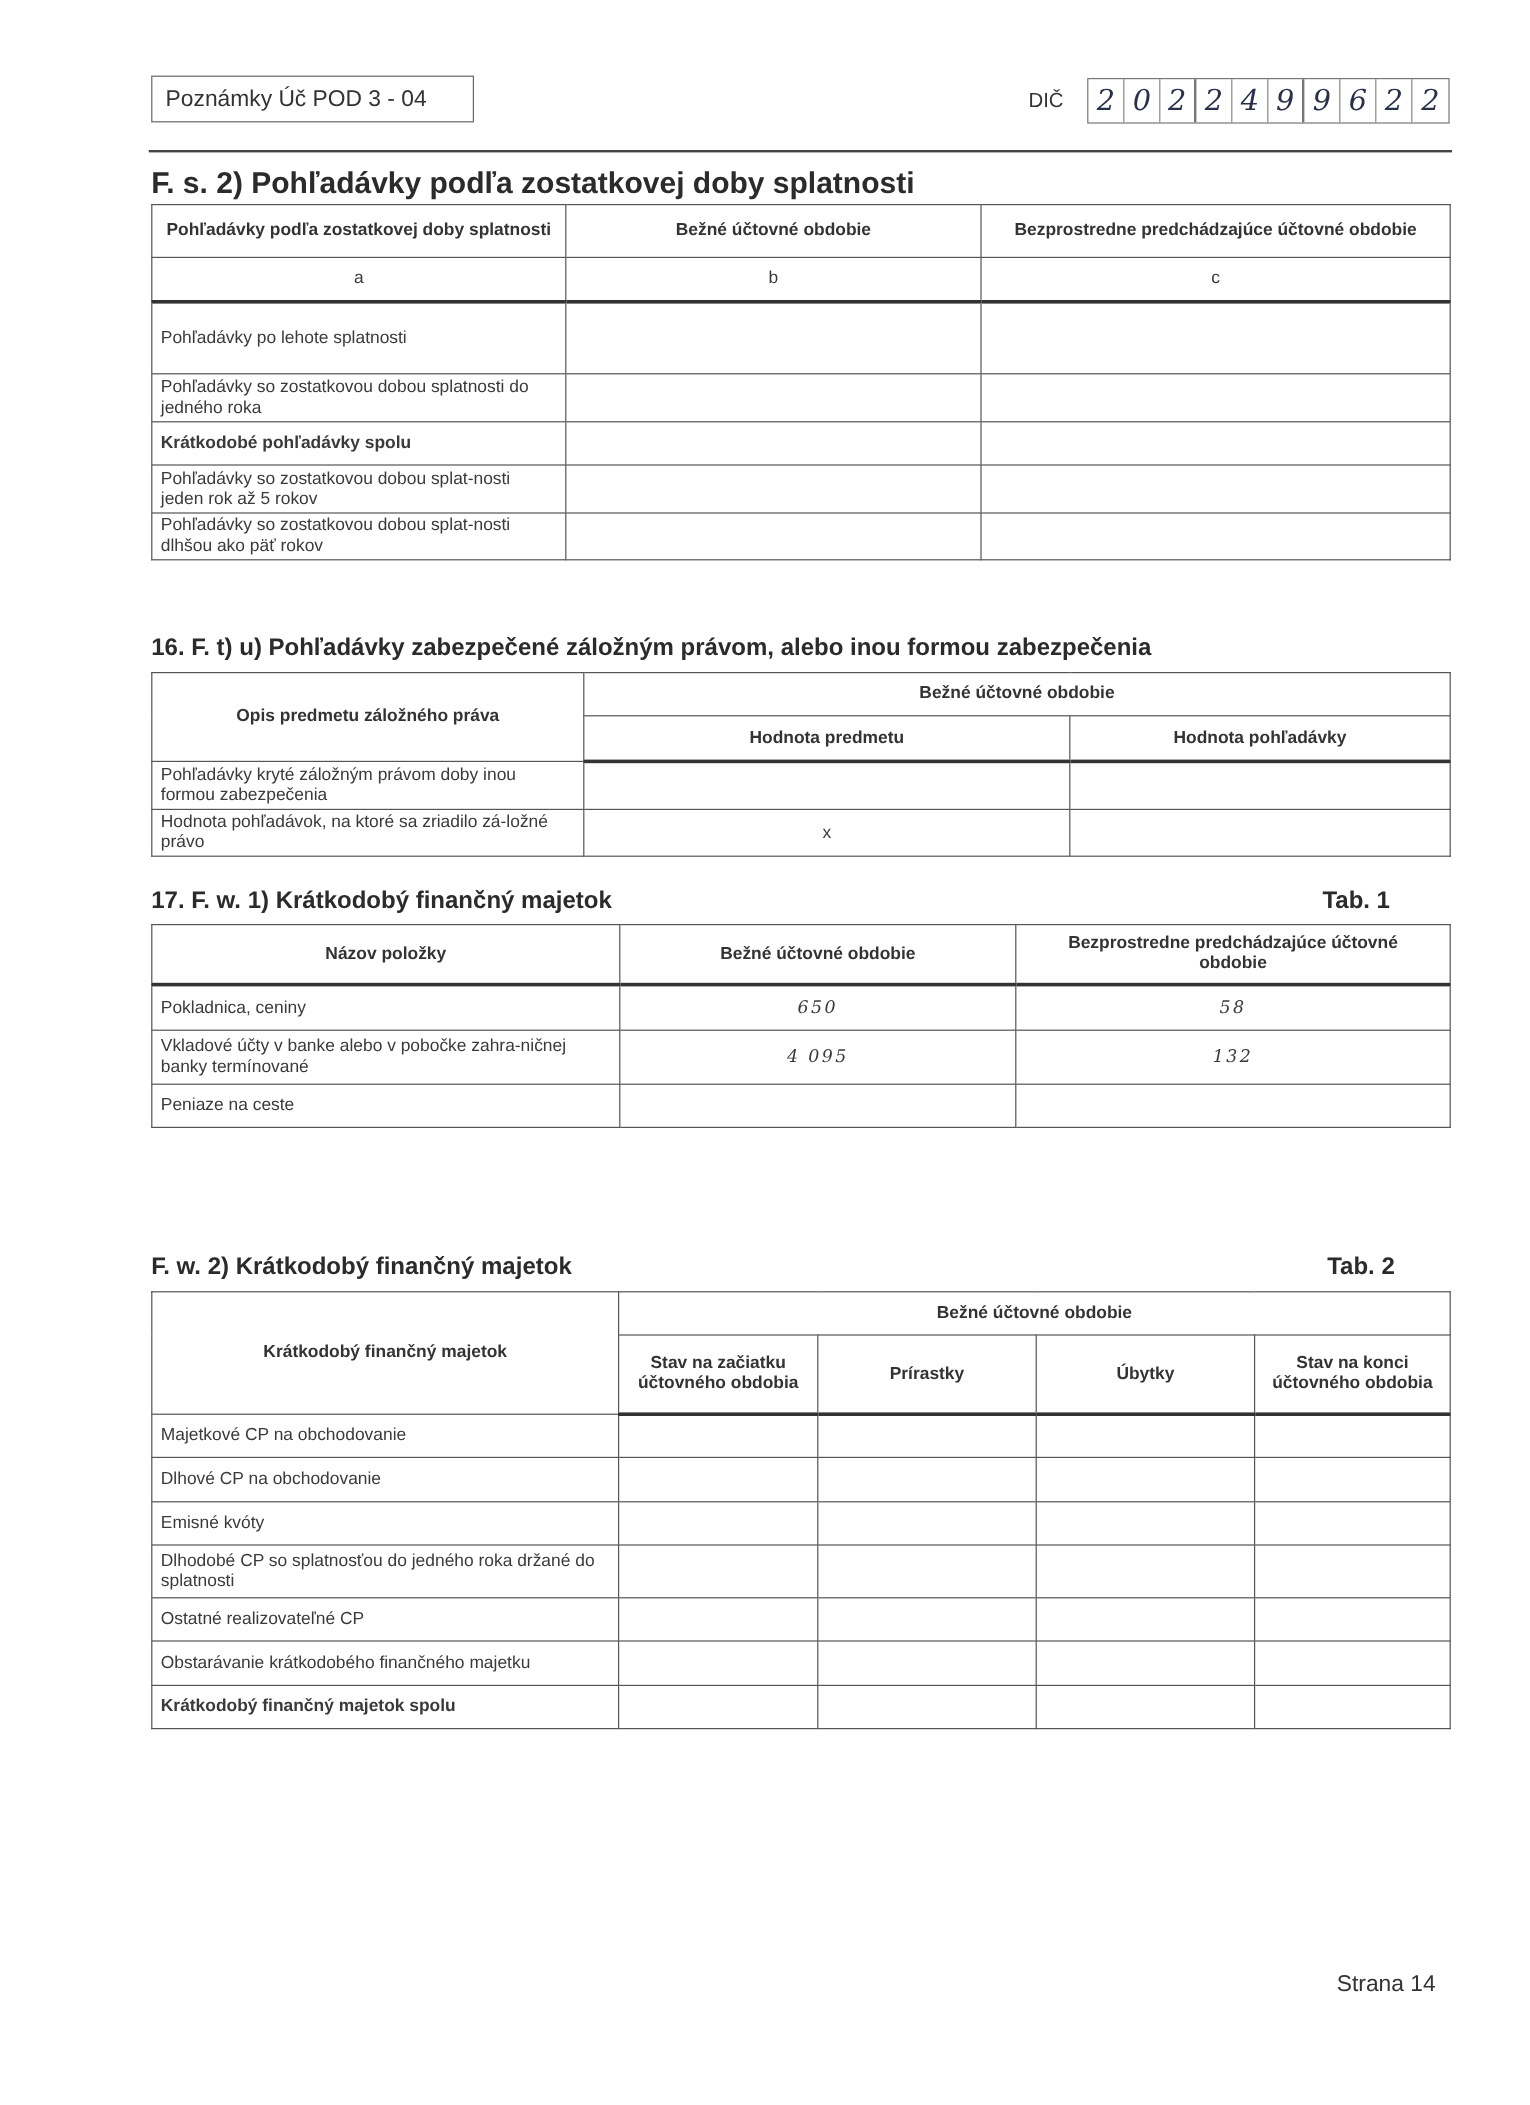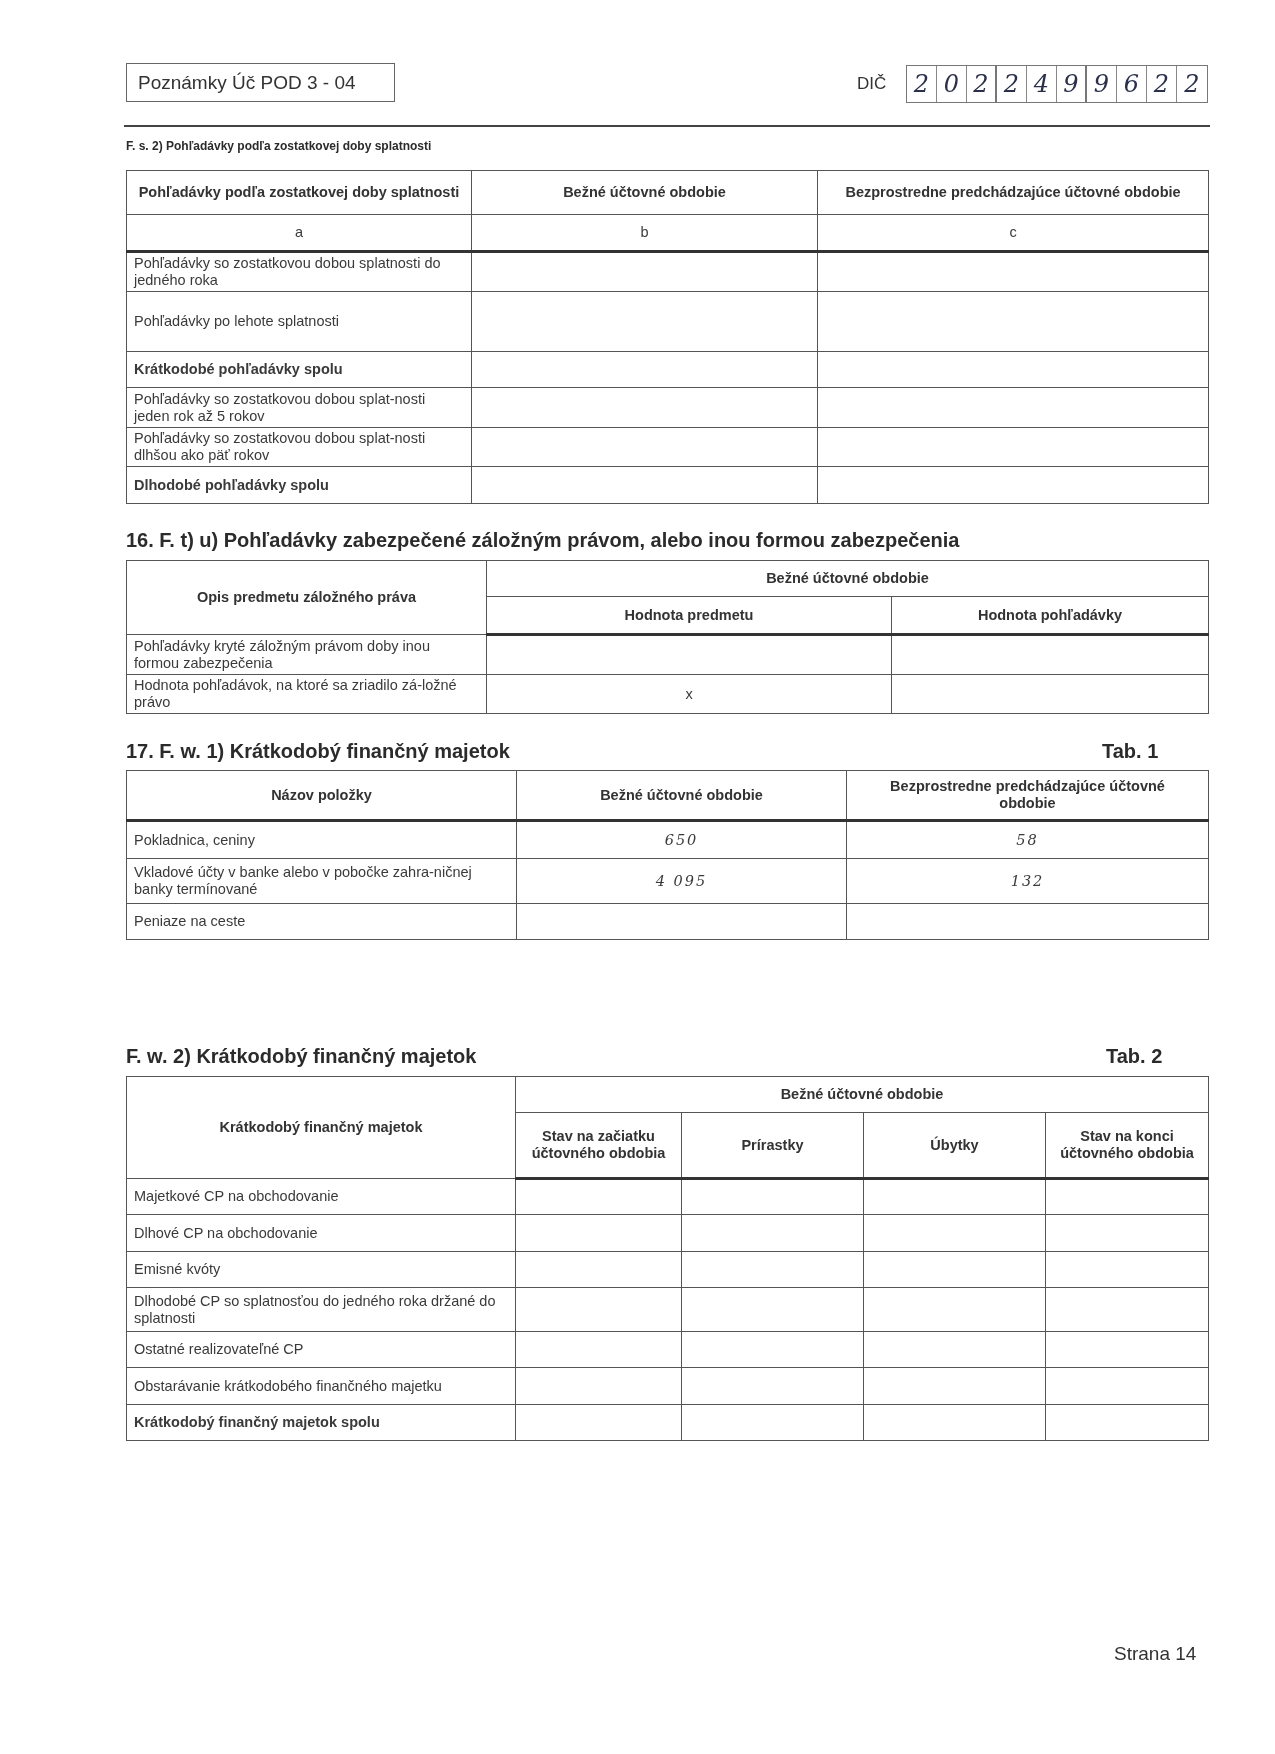--- a/index.html
+++ b/index.html
@@ -9,21 +9,21 @@
   .hdr-box { left: 126px; top: 63px; width: 269px; height: 39px; border: 1px solid #666;
              box-sizing: border-box; font-size: 19px; line-height: 37px; padding-left: 11px; color: #333; }
   .dic-label { left: 857px; top: 64px; font-size: 17px; line-height: 40px; color: #333; }
   .dic-cells { left: 906px; top: 65px; height: 38px; display: flex; border: 1px solid #777; box-sizing: border-box; }
   .dic-cells .cell { width: 30px; height: 36px; border-right: 1px solid #888; box-sizing: border-box;
                      font-family: "DejaVu Serif", serif; font-style: italic; font-size: 24px; line-height: 36px;
                      text-align: center; color: #2a2f4a; }
   .dic-cells .cell:last-child { border-right: none; }
   .dic-cells .cell.gap { border-right: 2px solid #777; }
   .rule { left: 124px; top: 125px; width: 1086px; height: 2px; background: #444; }
-  .sec-title { font-size: 12px; font-weight: bold; color: #2b2b2b; white-space: nowrap; }
+  .sec-title { font-size: 25px; font-weight: bold; color: #2b2b2b; white-space: nowrap; }
   .tab-label { font-size: 19px; font-weight: bold; color: #2b2b2b; }
   table.grid { position: absolute; border-collapse: collapse; table-layout: fixed; }
   table.grid td { border: 1px solid #555; padding: 0 7px; font-size: 14.5px; color: #3a3a3a;
                   vertical-align: middle; line-height: 17px; overflow: hidden; }
   table.grid td.h { font-weight: bold; text-align: center; color: #333; }
   table.grid td.c { text-align: center; }
   table.grid td.b { font-weight: bold; }
   table.grid tr.thick td { border-bottom: 3px solid #333; }
   .hand { font-family: "DejaVu Serif", serif; font-style: italic; font-size: 26px; color: #2c3050;
           text-align: center; letter-spacing: 2px; }
@@ -61,47 +61,42 @@
       <tr style="height:44px">
     <td class="h">Pohľadávky podľa zostatkovej doby splatnosti</td>
     <td class="h">Bežné účtovné obdobie</td>
     <td class="h">Bezprostredne predchádzajúce účtovné obdobie</td>
   </tr>
   <tr class="thick" style="height:37px">
     <td class="c">a</td>
     <td class="c">b</td>
     <td class="c">c</td>
   </tr>
+  <tr style="height:60px">
+    <td>Pohľadávky po lehote splatnosti</td>
+    <td></td>
+    <td></td>
+  </tr>
   <tr style="height:40px">
     <td>Pohľadávky so zostatkovou dobou splatnosti do jedného roka</td>
     <td></td>
     <td></td>
   </tr>
-  <tr style="height:60px">
-    <td>Pohľadávky po lehote splatnosti</td>
-    <td></td>
-    <td></td>
-  </tr>
   <tr style="height:36px">
     <td class="b">Krátkodobé pohľadávky spolu</td>
     <td></td>
     <td></td>
   </tr>
   <tr style="height:40px">
     <td>Pohľadávky so zostatkovou dobou splat-nosti jeden rok až 5 rokov</td>
     <td></td>
     <td></td>
   </tr>
   <tr style="height:39px">
     <td>Pohľadávky so zostatkovou dobou splat-nosti dlhšou ako päť rokov</td>
-    <td></td>
-    <td></td>
-  </tr>
-  <tr style="height:37px">
-    <td class="b">Dlhodobé pohľadávky spolu</td>
     <td></td>
     <td></td>
   </tr>
 </tbody>
   </table>
 
 <div class="abs sec-title" style="left:126px; top:529px; font-size:20px;">16. F. t) u)  Pohľadávky zabezpečené záložným právom, alebo inou formou zabezpečenia</div>
 <table class="grid" style="left:126px; top:560px; width:1082px;">
   <colgroup>
       <col style="width:360px">

